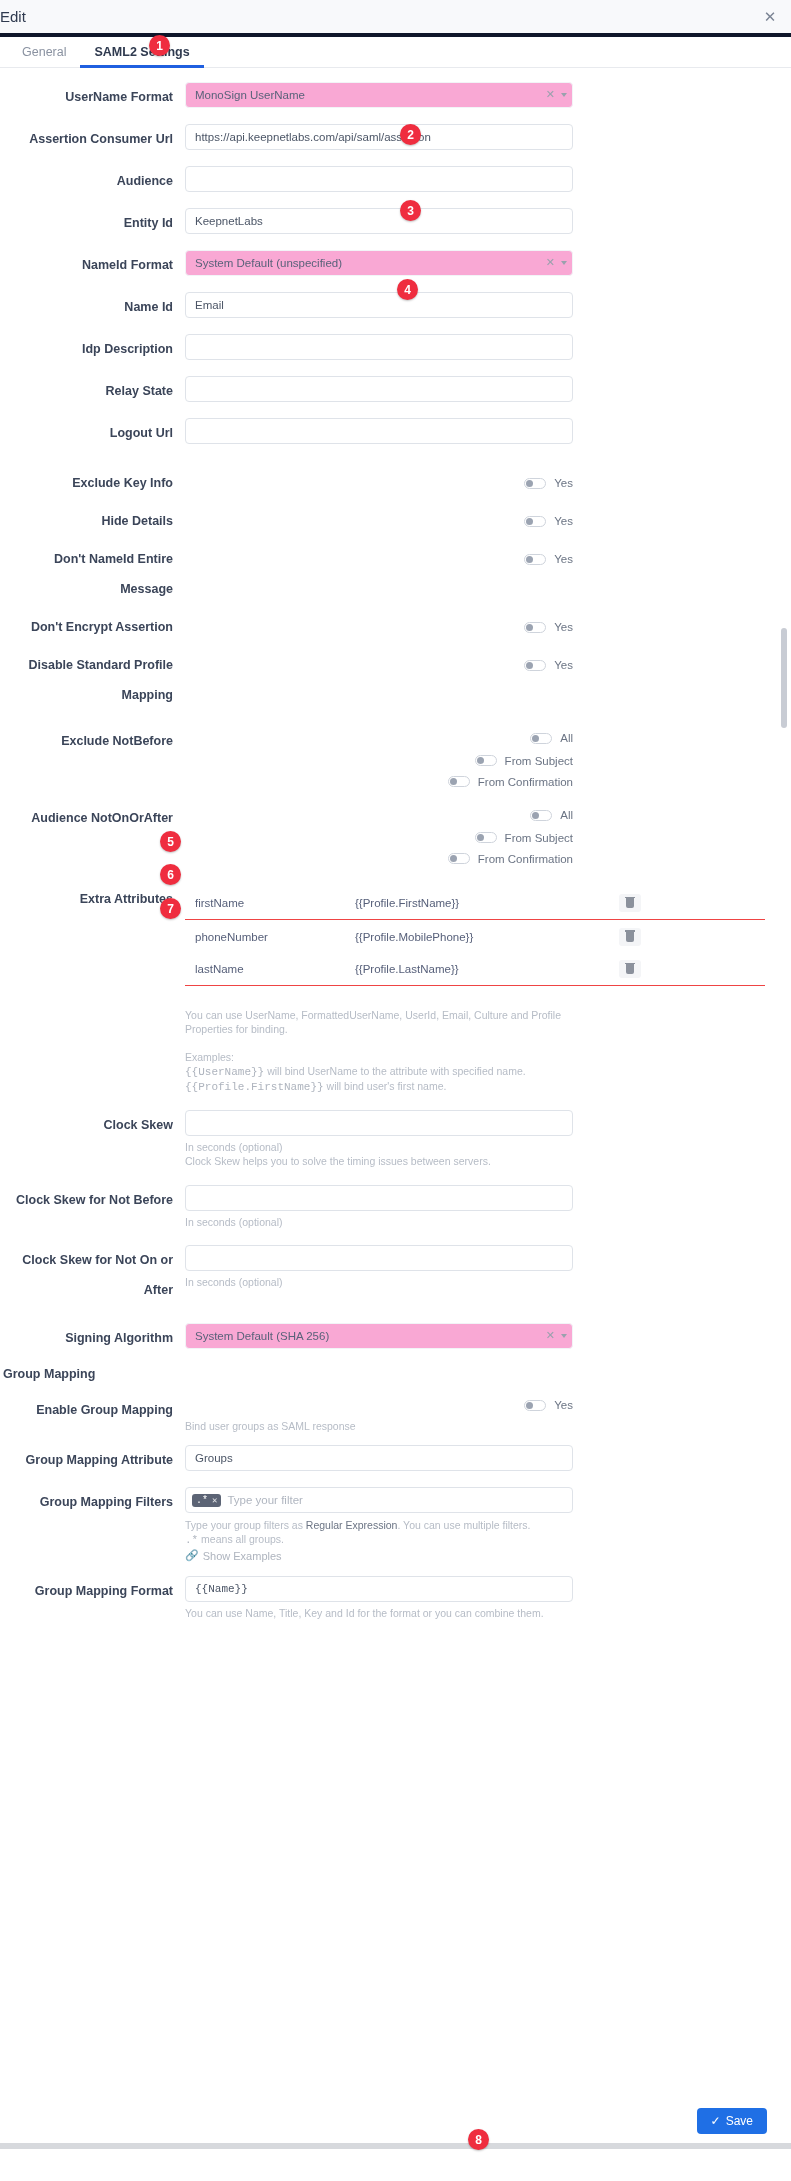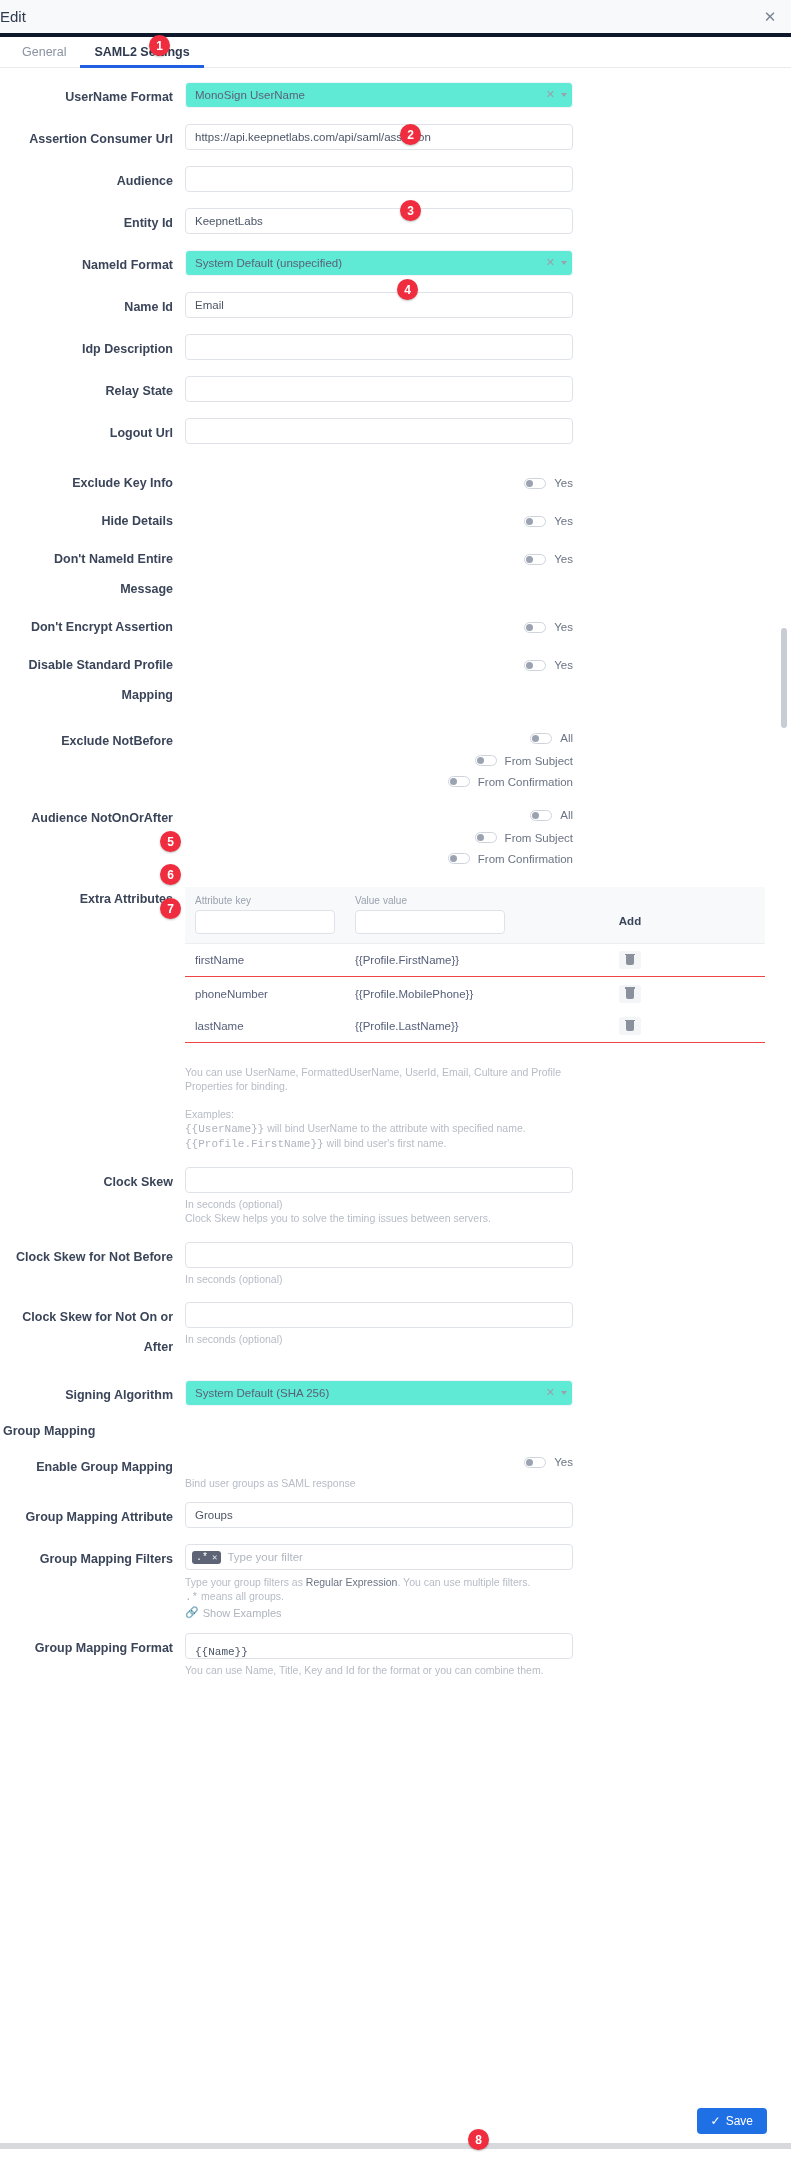--- a/index.html
+++ b/index.html
@@ -60,23 +60,23 @@
     width:185px; min-width:185px; text-align:right; padding-right:12px;
     font-size:12.5px; color:#3b4559; font-weight:600; line-height:30px;
   }
   .ctl { flex:1; padding-right: 218px; position:relative; }
 
   .field {
     height:26px; border:1px solid #dfe3e9; border-radius:4px; background:#fff;
     display:flex; align-items:center; padding:0 9px; font-size:11.5px; color:#4b5566;
     width:100%;
   }
-  .field.readonly { background:#5eead4; border-color:#f2f4f7; color:#59627a; }
+  .field.readonly { background:#f9a8d4; border-color:#f2f4f7; color:#59627a; }
   .field.empty { color:#b9bfc9; }
-  .field.mono { font-family:"Liberation Mono", monospace; font-size:11px;align-items:flex-end; }
+  .field.mono { font-family:"Liberation Mono", monospace; font-size:11px; }
 
   .select-icons {
     position:absolute; right:224px; top:6px; display:flex; align-items:center; gap:6px;
     color:#9aa1ad; font-size:11px; pointer-events:none;
   }
   .caret { width:0;height:0;border-left:3.5px solid transparent;border-right:3.5px solid transparent;border-top:4px solid #9aa1ad; }
 
   .spacer-12 { height:12px; }
   .spacer-8 { height:8px; }
 
@@ -401,35 +401,20 @@
           <span class="toggle-text">From Confirmation</span>
         </div>
       </div>
     </div>
     <div style="height:18px;"></div>
 
     <div class="row">
       <div class="lbl" style="line-height:24px;">Extra Attributes</div>
       <div class="ctl" style="padding-right:26px;">
         <div class="attrtable">
-          <div class="attr-head">
-            <div class="attr-head-inner">
-              <div class="attr-col-a">
-                <div class="col-title"><span>Attribute</span> <span>key</span></div>
-                <div class="attr-input"></div>
-              </div>
-              <div class="attr-col-v">
-                <div class="col-title"><span>Value</span> <span>value</span></div>
-                <div class="attr-input"></div>
-              </div>
-              <div class="attr-col-add">
-                <button class="add-btn">Add</button>
-              </div>
-            </div>
-          </div>
 
           <div class="attr-row">
             <div class="k">firstName</div>
             <div class="v">{{Profile.FirstName}}</div>
             <div class="d"><span class="trash"></span></div>
           </div>
           <div class="attr-row" style="border-bottom:none;">
             <div class="k">phoneNumber</div>
             <div class="v">{{Profile.MobilePhone}}</div>
             <div class="d"><span class="trash"></span></div>

